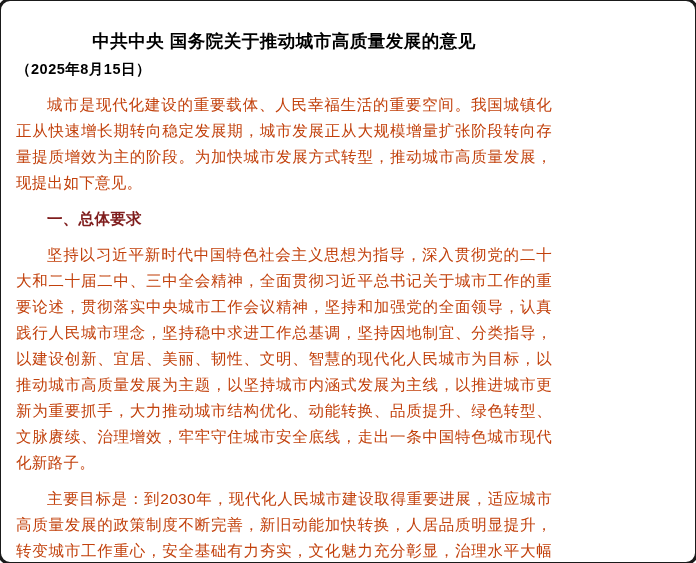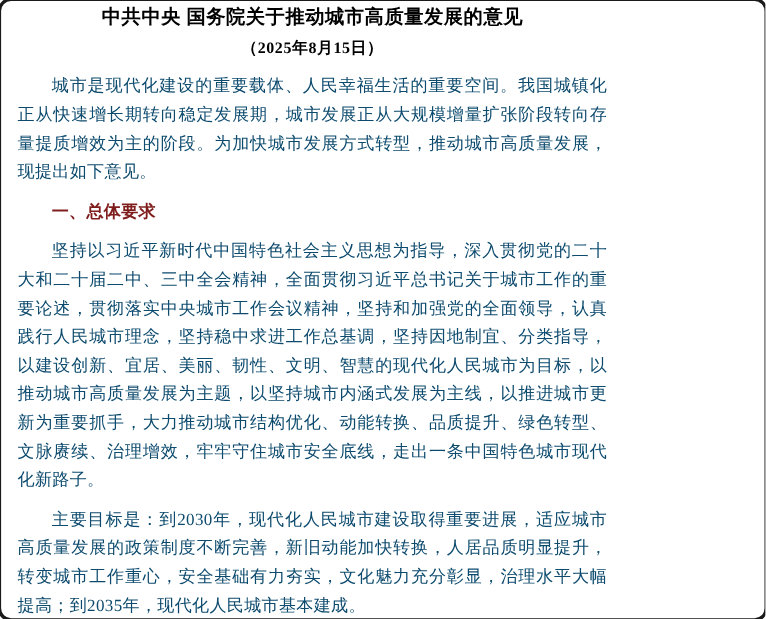--- a/index.html
+++ b/index.html
@@ -21,46 +21,44 @@
     border: 3px solid #1a1a1a;
     border-radius: 12px;
     pointer-events: none;
     z-index: 5;
   }
   .page {
     position: relative;
     box-sizing: border-box;
     width: 568px;
     height: 563px;
-    padding: 2px 16px 6px 16px;
+    padding: 28px 16px 6px 16px;
     overflow: hidden;
-    font-family: Liberation Serif, serif;
   }
   .doc-title {
     margin: 0 0 6px 0;
     text-align: center;
     font-size: 17.5px;
     font-weight: bold;
     color: #000000;
     letter-spacing: 0.5px;
     line-height: 1.5;
   }
   .doc-date {
     margin: 0 0 13px 0;
-    text-align: center;
     font-size: 14.5px;
     font-weight: bold;
     color: #000000;
     letter-spacing: 0.5px;
   }
   .doc-body p {
     margin: 0 0 10px 0;
     font-size: 15.5px;
     line-height: 26px;
-    color: #0c4a6e;
+    color: #c2410c;
     text-indent: 2em;
     text-align: justify;
     letter-spacing: 0.3px;
   }
   .doc-body p.section-heading {
     color: #7f1d1d;
     font-weight: bold;
   }
 </style>
 </head>

